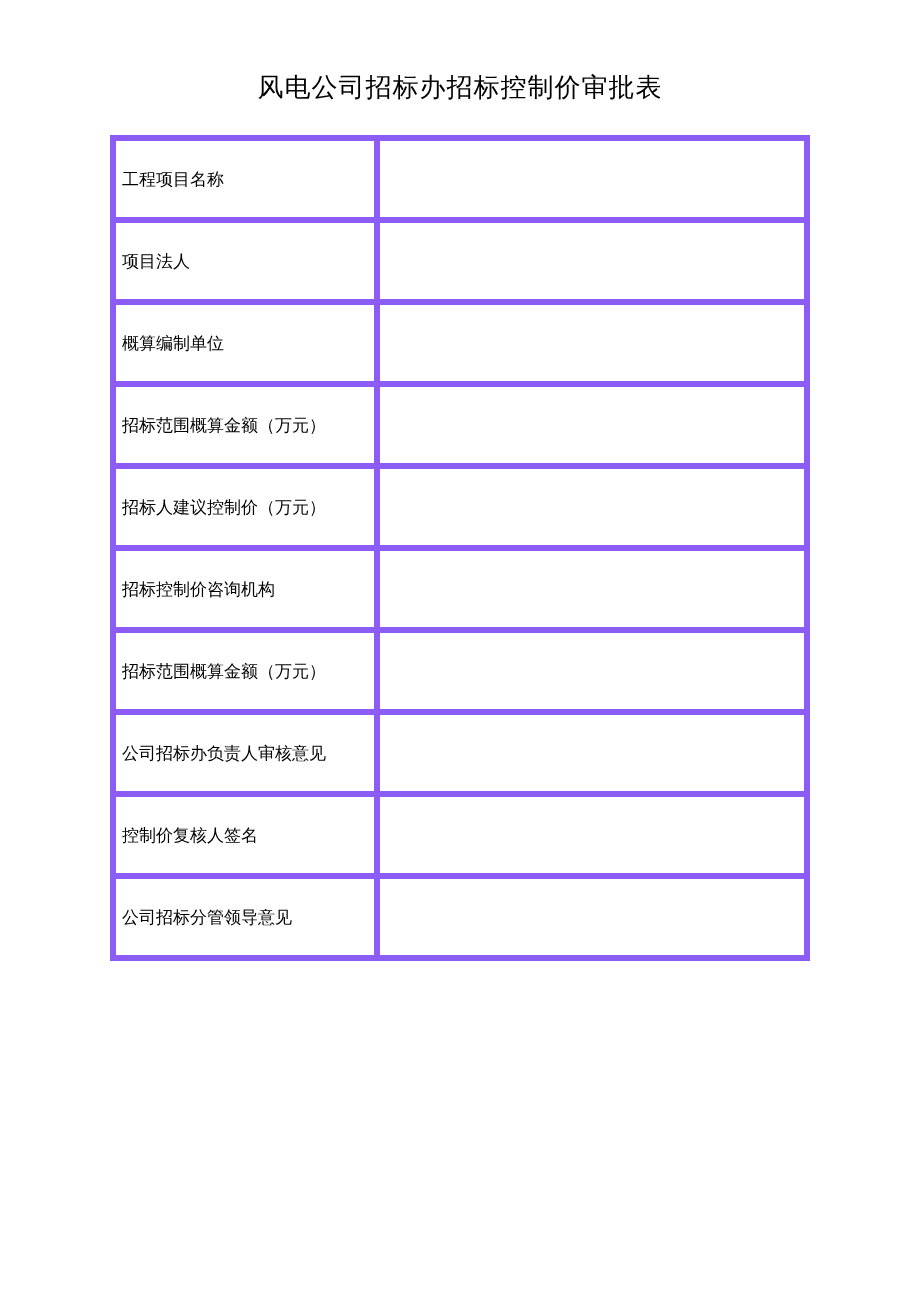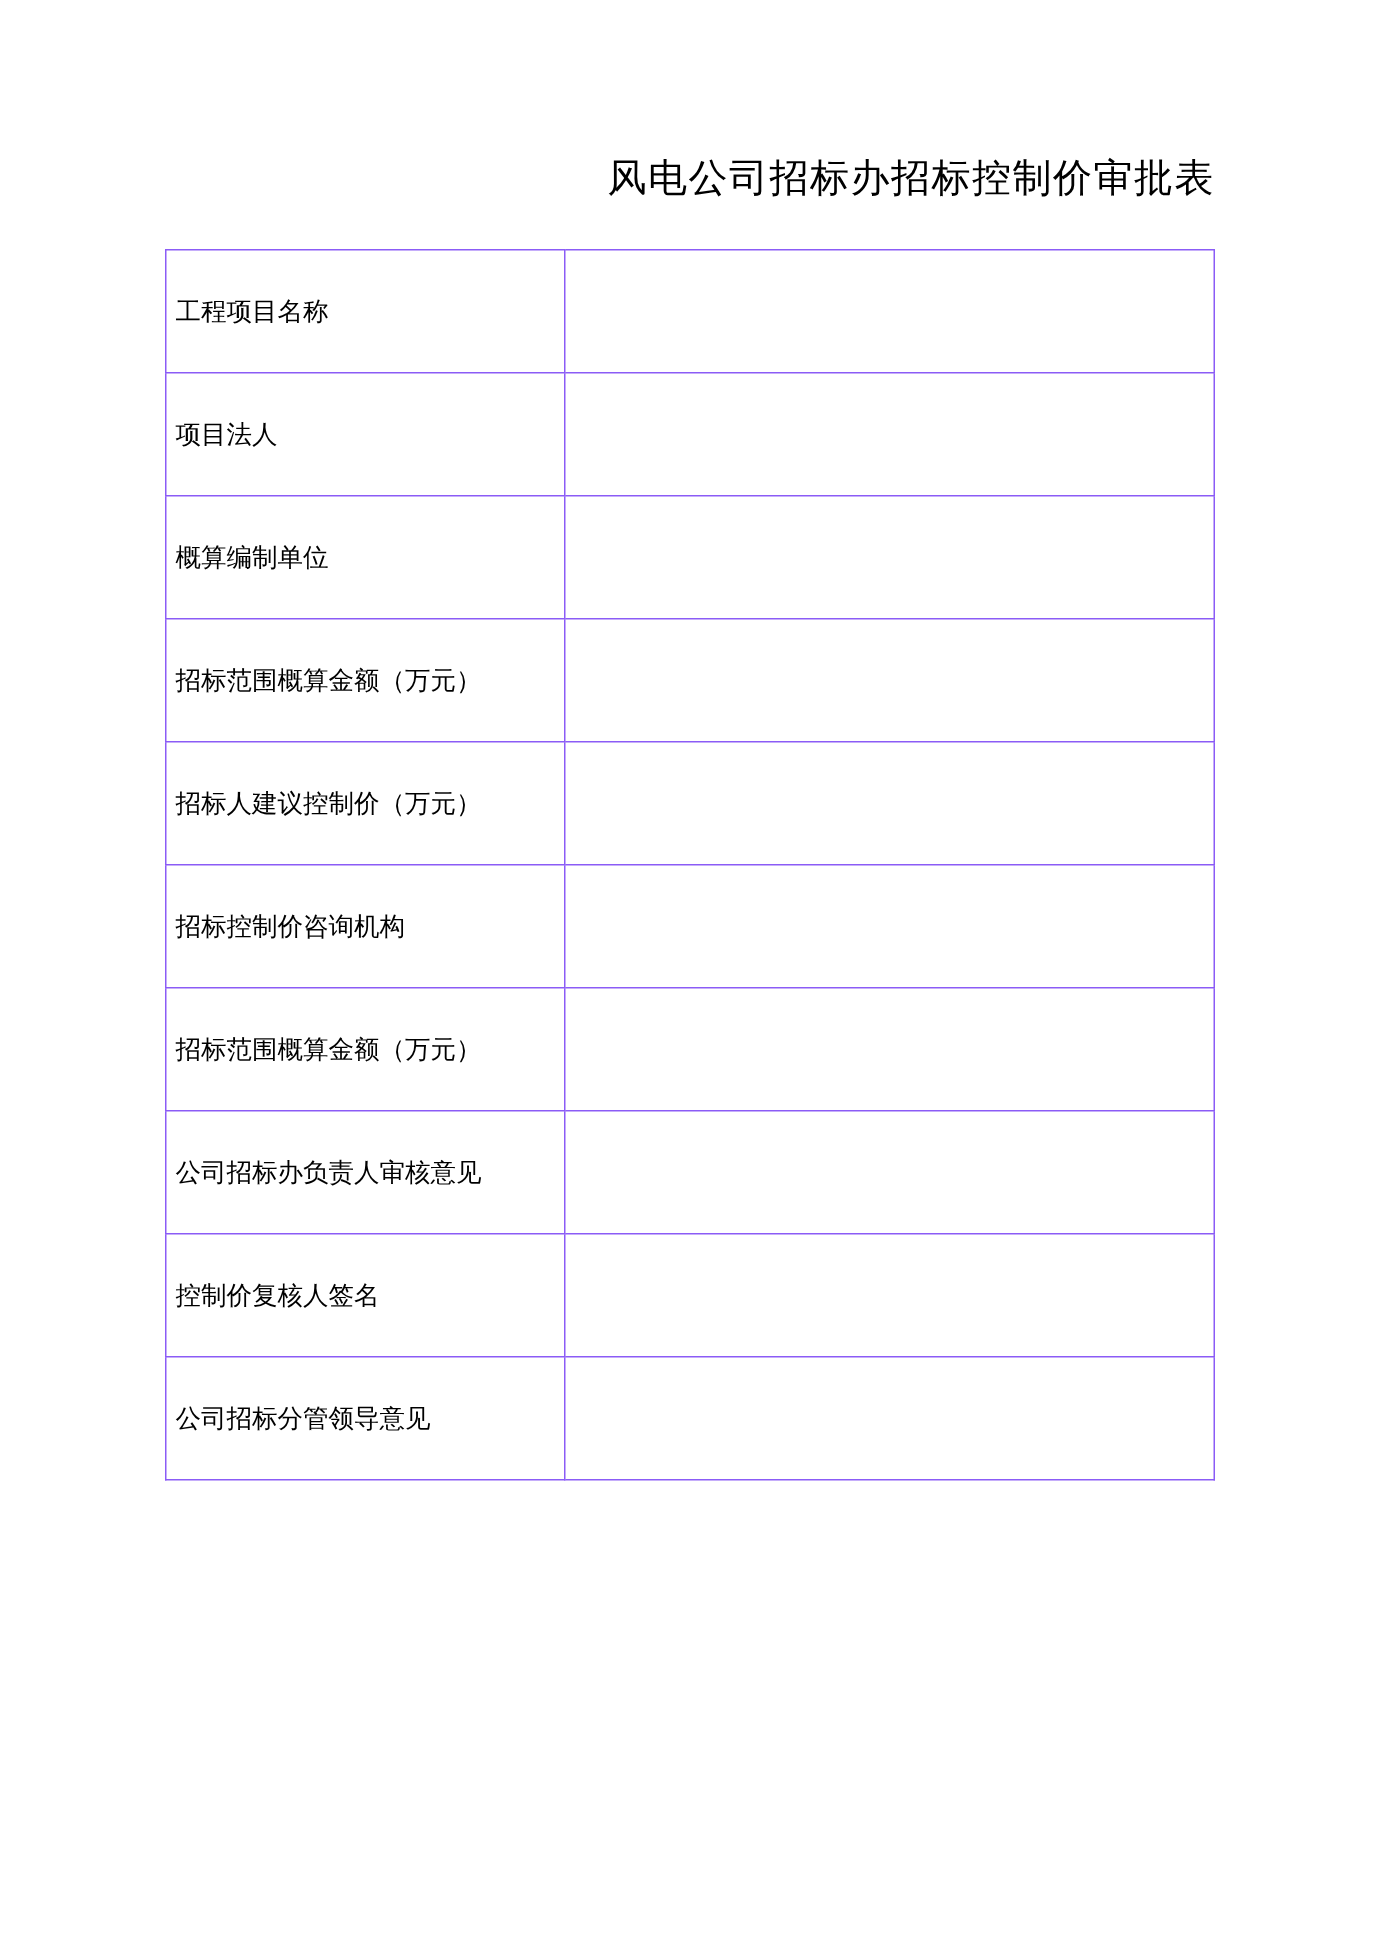--- a/index.html
+++ b/index.html
@@ -8,33 +8,32 @@
       box-sizing: border-box;
     }
     body {
       width: 920px;
       height: 1301px;
       background: #ffffff;
       font-family: "SimSun", "宋体", serif;
       padding: 70px 110px;
     }
     .title {
-      text-align: right;
+      text-align: center;
       font-size: 26px;
       font-weight: normal;
       margin-bottom: 30px;
       letter-spacing: 1px;
-      margin-top: 31px;
     }
     table {
       width: 100%;
       border-collapse: collapse;
     }
     td {
-      border: 1px solid #8b5cf6;
+      border: 6px solid #8b5cf6;
       height: 82px;
       font-size: 17px;
       padding: 0 6px;
       vertical-align: middle;
     }
     td.label {
       width: 38%;
     }
     td.value {
       width: 62%;

